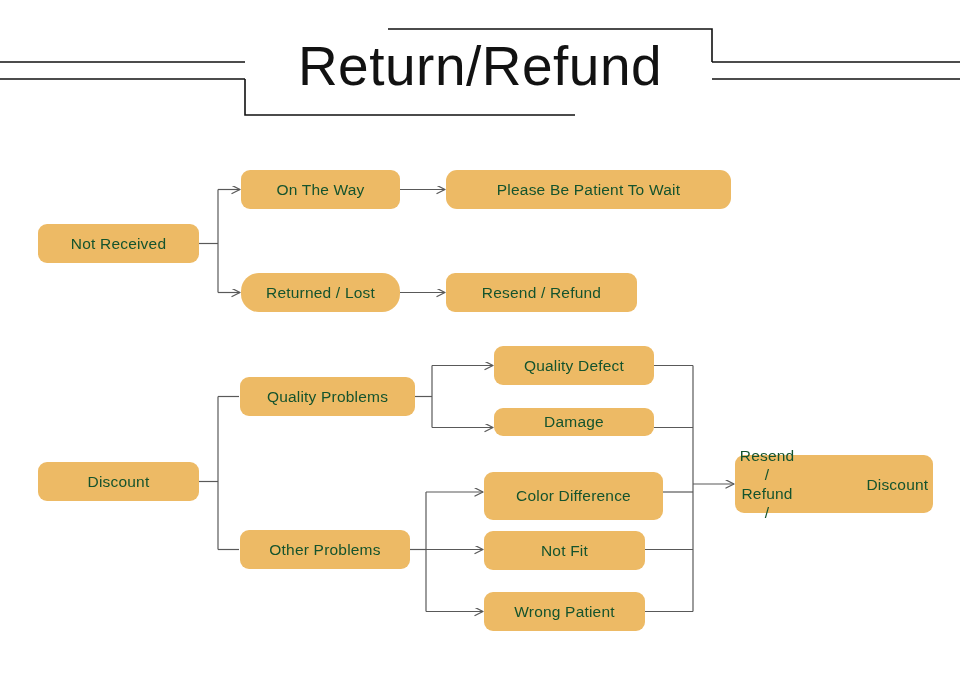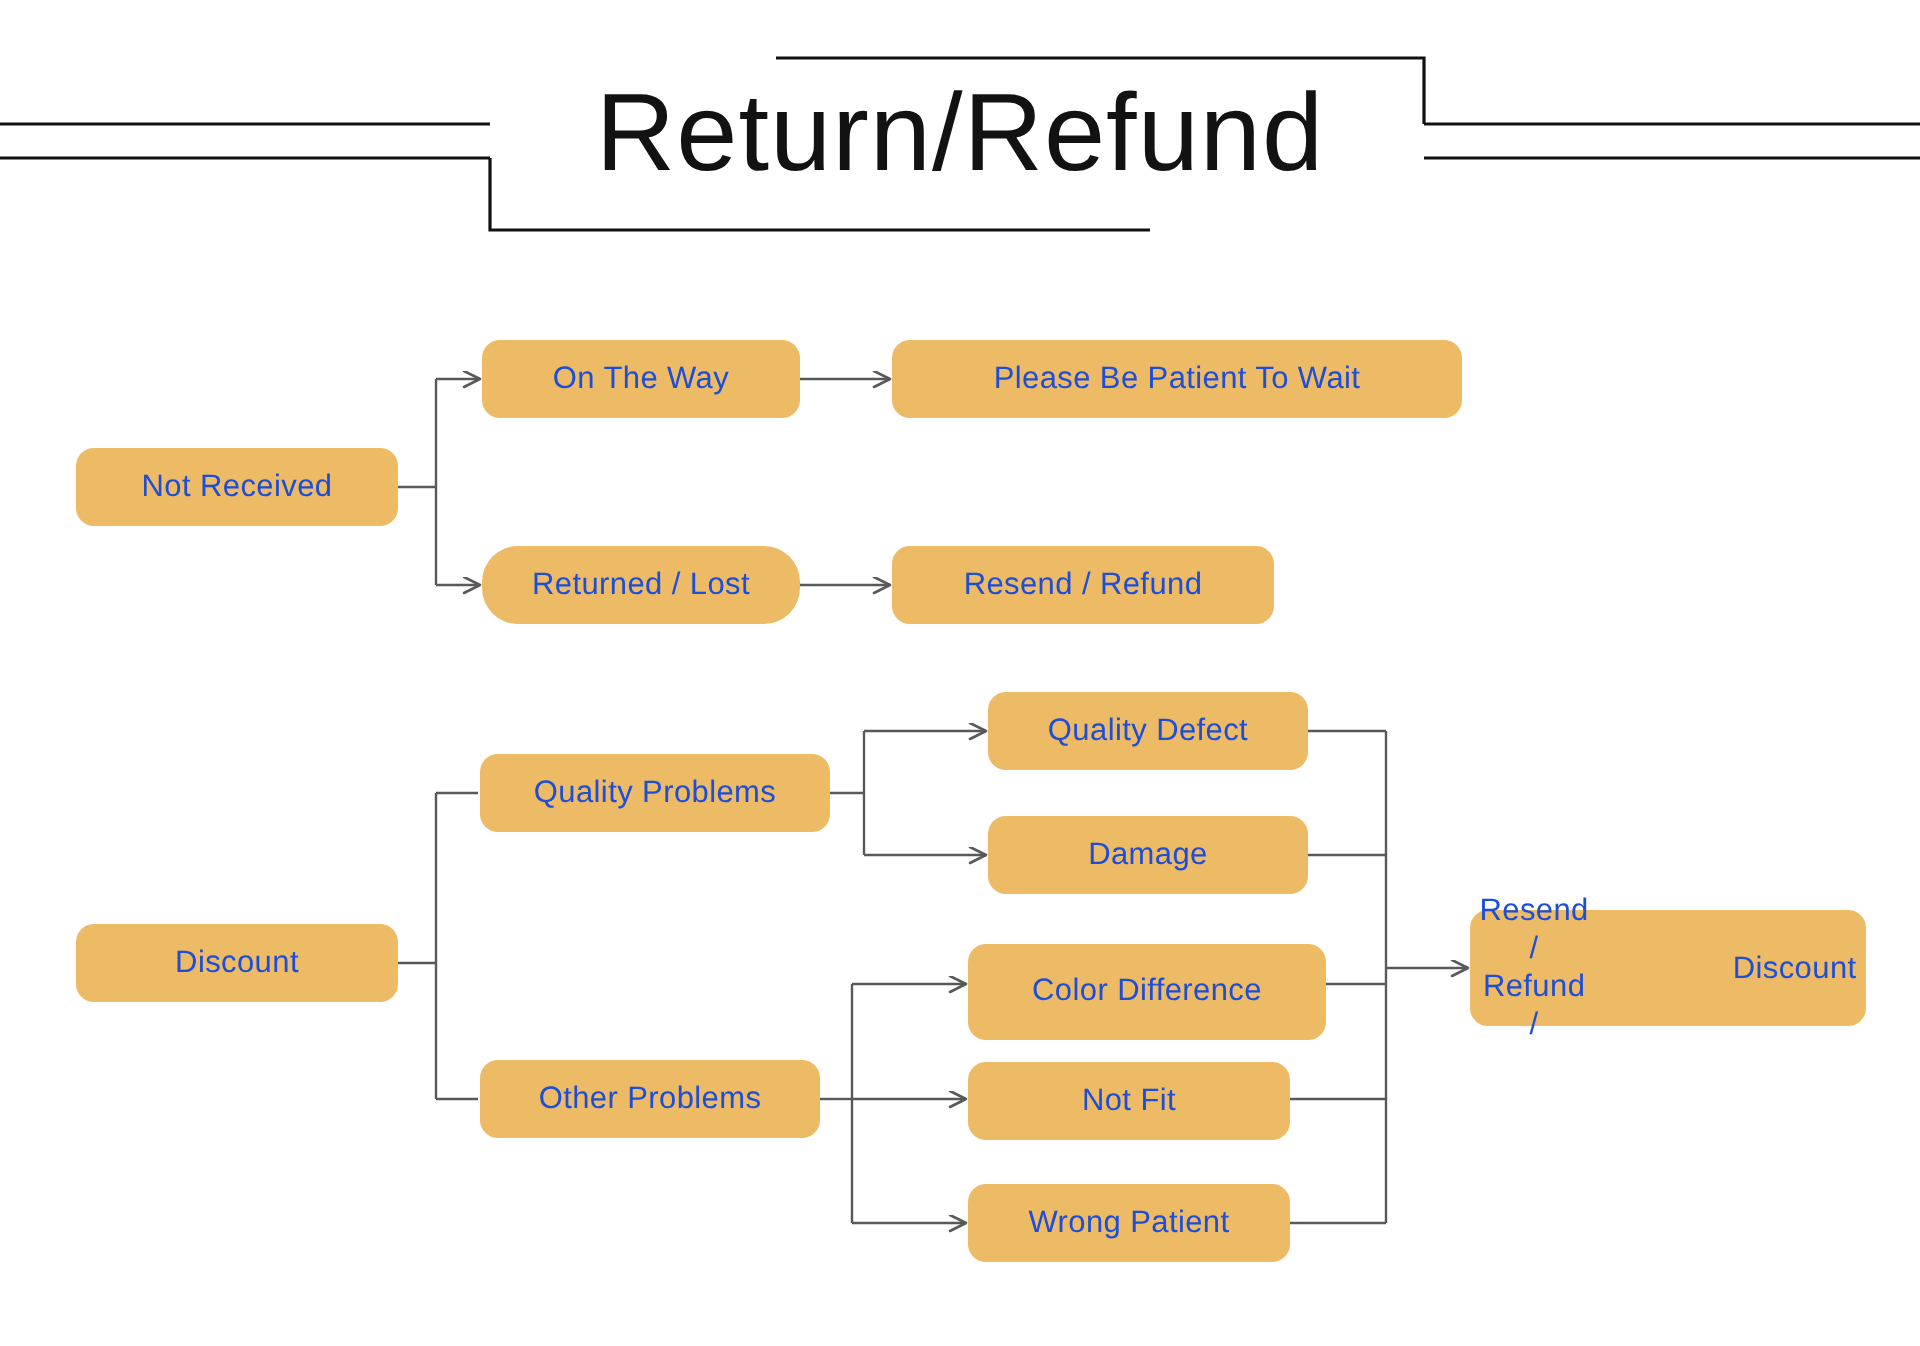--- a/index.html
+++ b/index.html
@@ -61,21 +61,21 @@
     left: 0;
     top: 0;
     pointer-events: none;
   }
 
   .node {
     position: absolute;
     box-sizing: border-box;
     background: #edba65;
     border-radius: 9px;
-    color: #1d4ed8;
+    color: #14532d;
     font-family: "Liberation Sans", sans-serif;
     font-size: 15.5px;
     font-weight: 400;
     letter-spacing: 0.2px;
     display: flex;
     align-items: center;
     justify-content: center;
     text-align: center;
     line-height: 18px;
     padding: 0 8px;
@@ -149,35 +149,35 @@
         <path d="M645 611.5 H693"></path>
         <path d="M693 365.5 V611.5"></path>
         <path d="M693 484.0 H734" marker-end="url(#arrowhead)"></path>
       </g>
     </svg>
 
     <div class="node" style="left:38px;  top:224px; width:161px; height:39px;">Not Received</div>
 
     <div class="node" style="left:241px; top:170px; width:159px; height:39px;">On The Way</div>
 
-    <div class="node" style="left:446px; top:170px; width:285px; height:39px;">Please Be Patient To Wait</div>
+    <div class="node" style="left:446px; top:170px; width:285px; height:39px;border-radius:11px;">Please Be Patient To Wait</div>
 
     <div class="node" style="left:241px; top:273px; width:159px; height:39px;border-radius:18px;">Returned / Lost</div>
 
     <div class="node" style="left:446px; top:273px; width:191px; height:39px;">Resend / Refund</div>
 
     <div class="node" style="left:38px;  top:462px; width:161px; height:39px;">Discount</div>
 
     <div class="node" style="left:240px; top:377px; width:175px; height:39px;">Quality Problems</div>
 
     <div class="node" style="left:240px; top:530px; width:170px; height:39px;">Other Problems</div>
 
     <div class="node" style="left:494px; top:346px; width:160px; height:39px;">Quality Defect</div>
 
-    <div class="node" style="left:494px; top:408px; width:160px; height:39px;">Damage</div>
+    <div class="node" style="left:494px; top:408px; width:160px; height:28px;">Damage</div>
 
     <div class="node" style="left:484px; top:472px; width:179px; height:48px;">Color Difference</div>
 
     <div class="node" style="left:484px; top:531px; width:161px; height:39px;">Not Fit</div>
 
     <div class="node" style="left:484px; top:592px; width:161px; height:39px;">Wrong Patient</div>
 
     <div class="node two-line" style="left:735px; top:455px; width:198px; height:58px;gap:36px;">
         <span>Resend / Refund /</span>
         <br>

